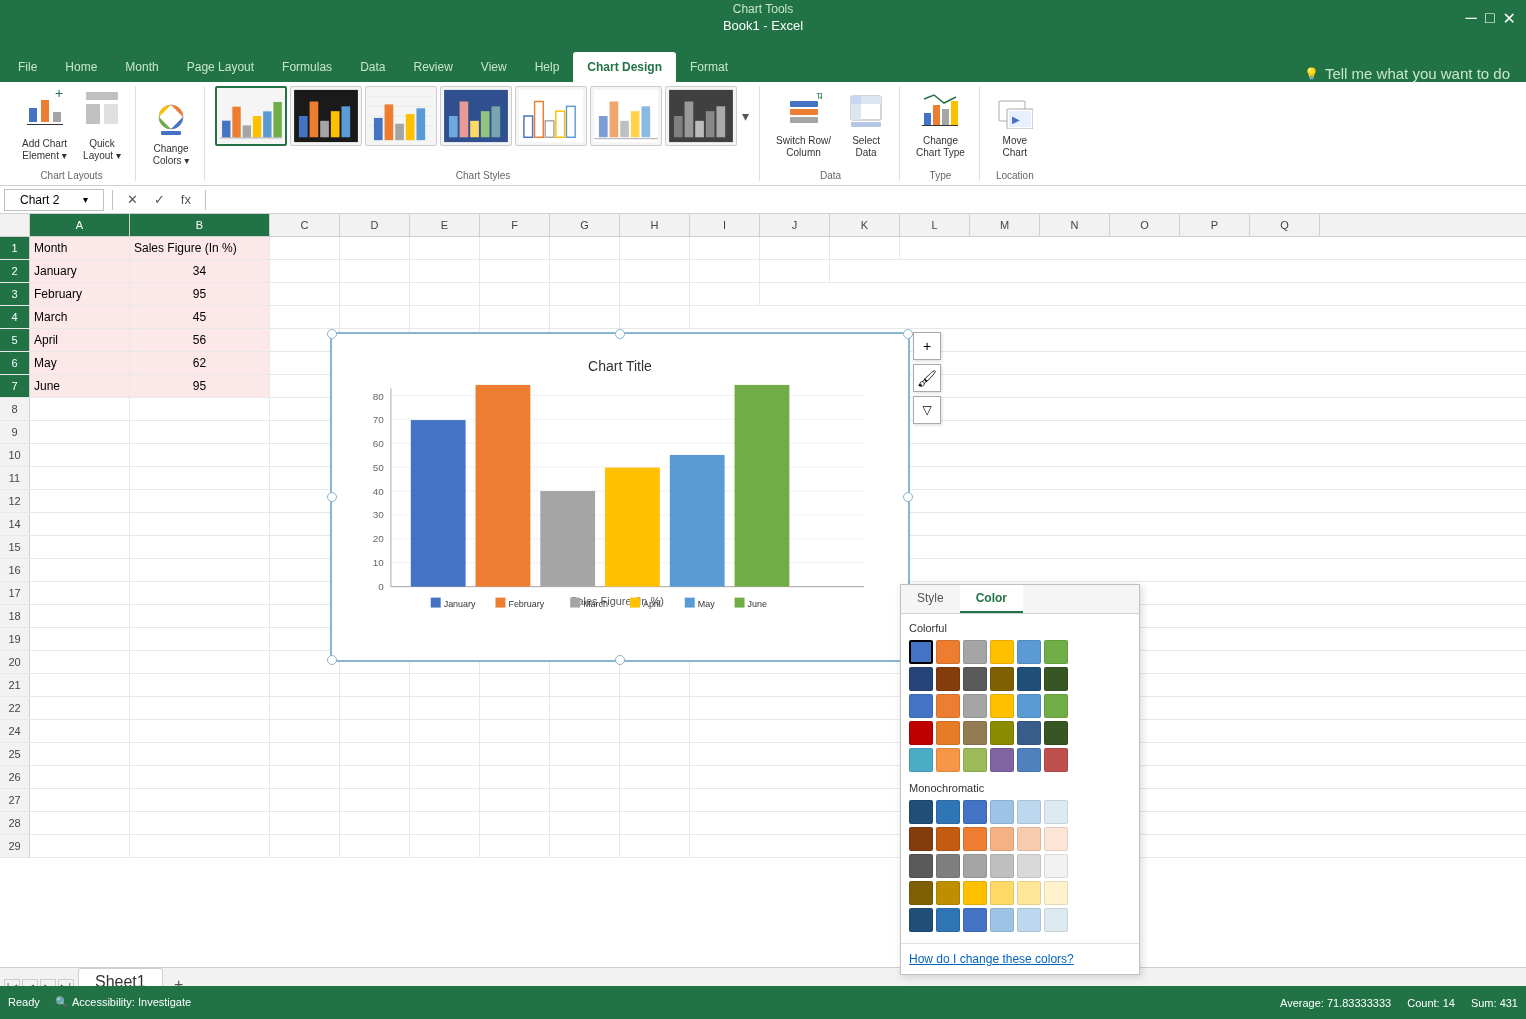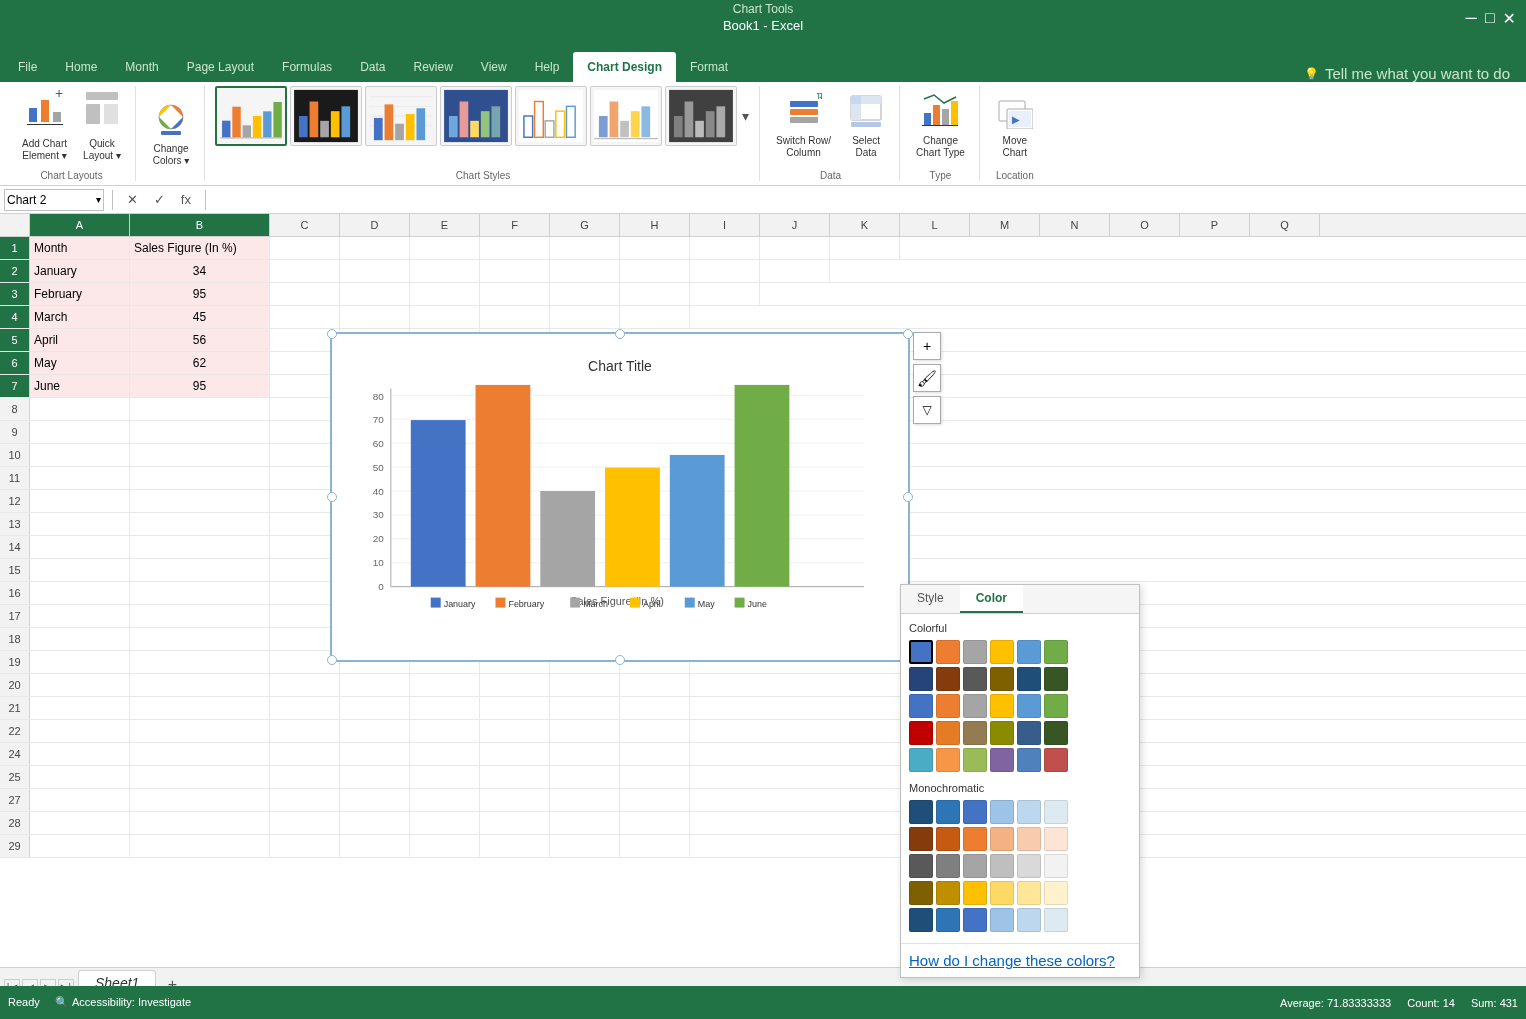--- a/index.html
+++ b/index.html
@@ -147,21 +147,21 @@
       height: 28px;
       border-bottom: 1px solid #d0d0d0;
       background: #fff;
       padding: 0 4px;
       gap: 4px;
     }
     .name-box {
       width: 100px;
       height: 22px;
       border: 1px solid #c0c0c0;
-      padding: 2px 2px;
+      padding: 2px 15px;
       font-size: 12px;
       display: flex;
       align-items: center;
     }
     .formula-bar-separator { width: 1px; height: 20px; background: #c0c0c0; margin: 0 4px; }
     .formula-btn {
       padding: 2px 6px;
       font-size: 13px;
       cursor: pointer;
       color: #555;
@@ -341,21 +341,21 @@
       border: 1px solid rgba(0,0,0,0.1);
     }
     .color-swatch.selected {
       border: 2px solid #000;
     }
     .color-help-link {
       padding: 8px;
       color: #0563c1;
       text-decoration: underline;
       cursor: pointer;
-      font-size: 15px;
+      font-size: 12px;
       border-top: 1px solid #e0e0e0;
     }
 
     
     .chart-action-btns {
       position: absolute;
       top: 118px;
       left: 913px;
       display: flex;
       flex-direction: column;
@@ -401,28 +401,27 @@
       border-top: 1px solid #d0d0d0;
       display: flex;
       align-items: flex-end;
       padding: 0 4px;
       position: absolute;
       bottom: 24px;
       width: 100%;
     }
     .sheet-tab {
       padding: 4px 16px;
-      font-size: 14px;
+      font-size: 16px;
       background: white;
       border: 1px solid #d0d0d0;
       border-bottom: none;
       cursor: pointer;
       color: #333;
       border-radius: 3px 3px 0 0;
-      font-style: italic;
     }
     .sheet-tab-add {
       width: 24px;
       height: 20px;
       display: flex;
       align-items: center;
       justify-content: center;
       cursor: pointer;
       color: #555;
       font-size: 16px;
@@ -863,31 +862,20 @@
       <div class="cell cell-A"></div>
       <div class="cell cell-B"></div>
       <div class="cell cell-C"></div>
       <div class="cell cell-D"></div>
       <div class="cell cell-E"></div>
       <div class="cell cell-F"></div>
       <div class="cell cell-G"></div>
       <div class="cell cell-others"></div>
     </div>
           <div class="grid-row">
-      <div class="row-num">13</div>
-      <div class="cell cell-A"></div>
-      <div class="cell cell-B"></div>
-      <div class="cell cell-C"></div>
-      <div class="cell cell-D"></div>
-      <div class="cell cell-E"></div>
-      <div class="cell cell-F"></div>
-      <div class="cell cell-G"></div>
-      <div class="cell cell-others"></div>
-    </div>
-          <div class="grid-row">
       <div class="row-num">14</div>
       <div class="cell cell-A"></div>
       <div class="cell cell-B"></div>
       <div class="cell cell-C"></div>
       <div class="cell cell-D"></div>
       <div class="cell cell-E"></div>
       <div class="cell cell-F"></div>
       <div class="cell cell-G"></div>
       <div class="cell cell-others"></div>
     </div>
@@ -985,20 +973,31 @@
       <div class="cell cell-B"></div>
       <div class="cell cell-C"></div>
       <div class="cell cell-D"></div>
       <div class="cell cell-E"></div>
       <div class="cell cell-F"></div>
       <div class="cell cell-G"></div>
       <div class="cell cell-others"></div>
     </div>
           <div class="grid-row">
       <div class="row-num">25</div>
+      <div class="cell cell-A"></div>
+      <div class="cell cell-B"></div>
+      <div class="cell cell-C"></div>
+      <div class="cell cell-D"></div>
+      <div class="cell cell-E"></div>
+      <div class="cell cell-F"></div>
+      <div class="cell cell-G"></div>
+      <div class="cell cell-others"></div>
+    </div>
+          <div class="grid-row">
+      <div class="row-num">26</div>
       <div class="cell cell-A"></div>
       <div class="cell cell-B"></div>
       <div class="cell cell-C"></div>
       <div class="cell cell-D"></div>
       <div class="cell cell-E"></div>
       <div class="cell cell-F"></div>
       <div class="cell cell-G"></div>
       <div class="cell cell-others"></div>
     </div>
           <div class="grid-row">

